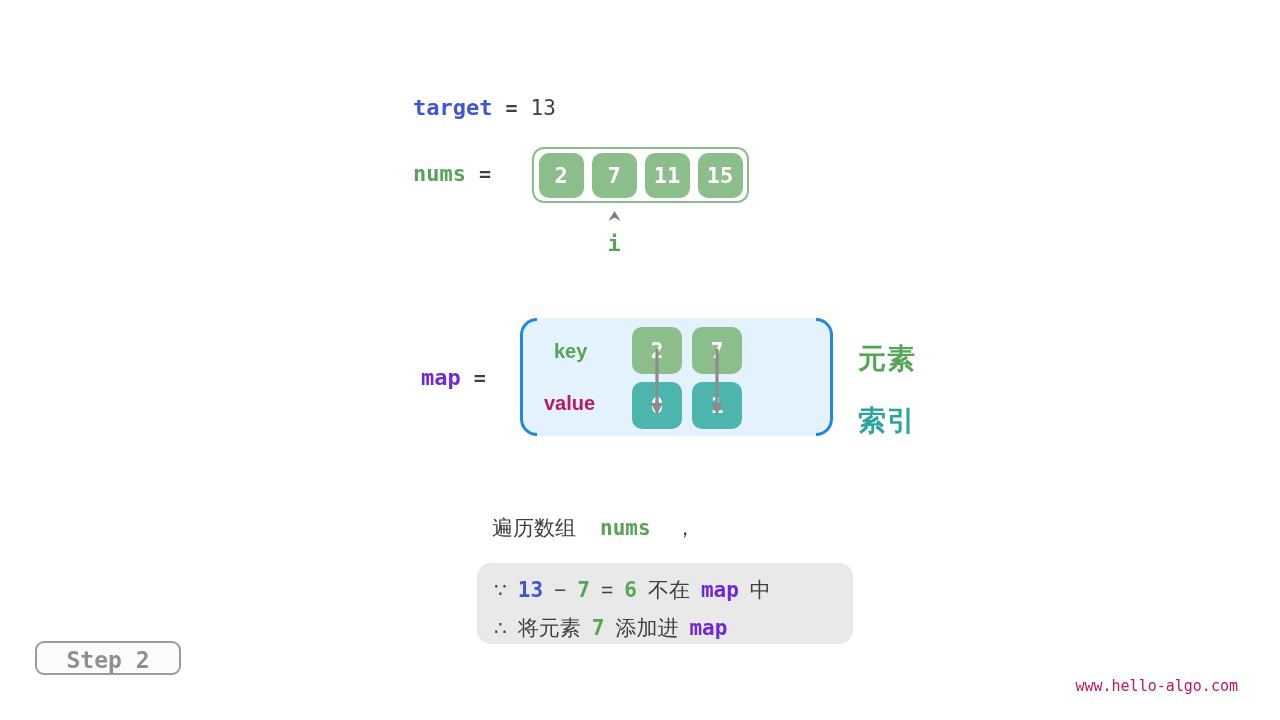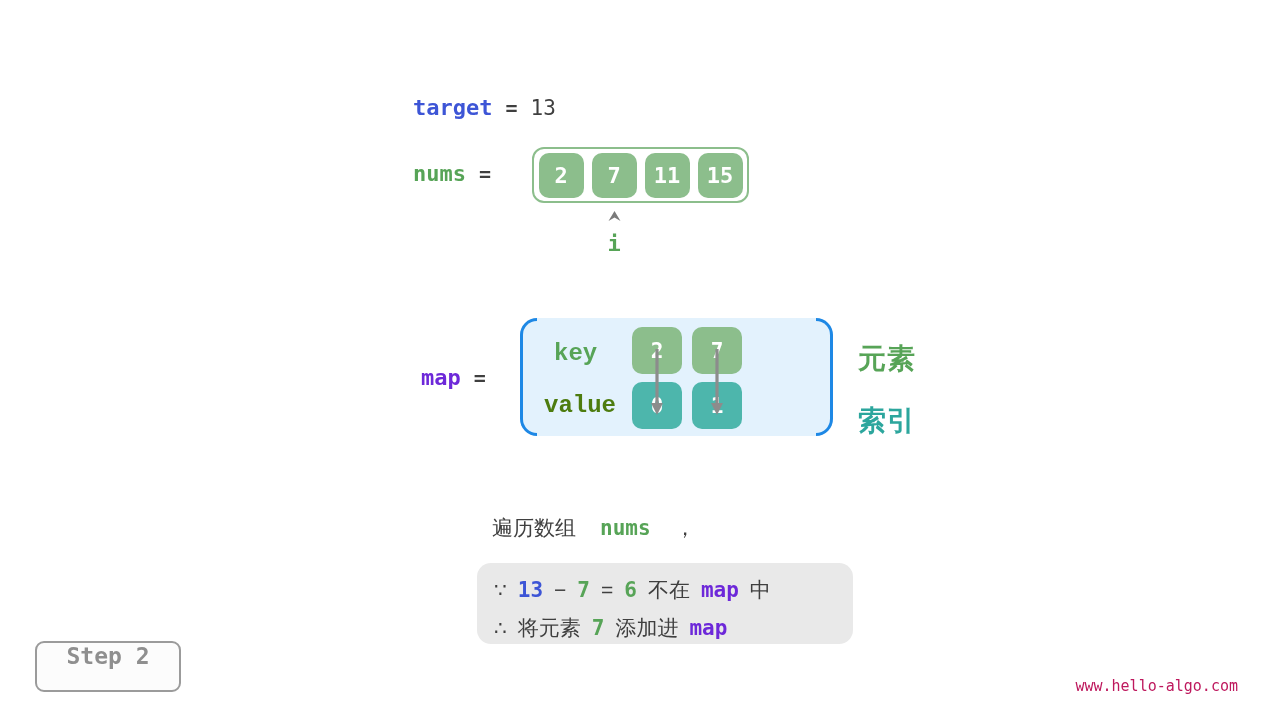--- a/index.html
+++ b/index.html
@@ -48,24 +48,24 @@
     left: 0;
     border-left: 3px solid #1e88e5; border-top: 3px solid #1e88e5; border-bottom: 3px solid #1e88e5;
     border-radius: 17px 0 0 17px;
   }
   .bracket.right {
     right: 0;
     border-right: 3px solid #1e88e5; border-top: 3px solid #1e88e5; border-bottom: 3px solid #1e88e5;
     border-radius: 0 17px 17px 0;
   }
   .map-row-label {
-    position: absolute; font-family: Liberation Mono, monospace; font-weight: bold; font-size: 24px;
+    position: absolute; font-family: Liberation Sans, sans-serif; font-weight: bold; font-size: 20px;
   }
   .key-label { left: 34px; top: 22px; color: #57a457; }
-  .value-label { left: 24px; top: 74px; color: #4d7c0f; }
+  .value-label { left: 24px; top: 74px; color: #be185d; }
   .map-cell {
     position: absolute; width: 50px; height: 47px; border-radius: 10px;
     color: #ffffff; font-family: "DejaVu Sans Mono", monospace; font-weight: bold; font-size: 21px;
     display: flex; align-items: center; justify-content: center;
   }
   .keycell { top: 9px; background: #8cbe8c; }
   .valcell { top: 64px; background: #4db6ac; }
   .col0 { left: 112px; }
   .col1 { left: 172px; }
   .map-arrows { position: absolute; left: 0; top: 0; pointer-events: none; }
@@ -83,23 +83,23 @@
     position: absolute; left: 477px; top: 563px; width: 376px; height: 81px;
     background: #e9e9e9; border-radius: 14px; padding: 10px 0 0 17px;
     display: flex; flex-direction: column; gap: 4px;
   }
   .note-line { display: flex; align-items: baseline; gap: 11px; font-size: 21px; line-height: 33px; }
   .note-line .cn { color: #3f3f3f; }
   .note-line .sym { color: #3f3f3f; font-size: 20px; }
 
   
   .step-box {
-    position: absolute; left: 35px; top: 641px; width: 146px; height: 51px;
+    position: absolute; left: 35px; top: 641px; width: 146px; height: 34px;
     background: #fcfcfc; border: 2px solid #9b9b9b; border-radius: 9px;
-    display: flex; align-items: flex-start; justify-content: center;
+    display: flex; align-items: flex-end; justify-content: center;
   }
   .step-text { font-family: "DejaVu Sans Mono", monospace; font-weight: bold; font-size: 23px; color: #8f8f8f; }
   .watermark {
     position: absolute; right: 42px; top: 677px;
     font-family: "DejaVu Sans Mono", monospace; font-size: 15px; color: #be185d;
   }
 </style>
 </head>
 <body>
 

